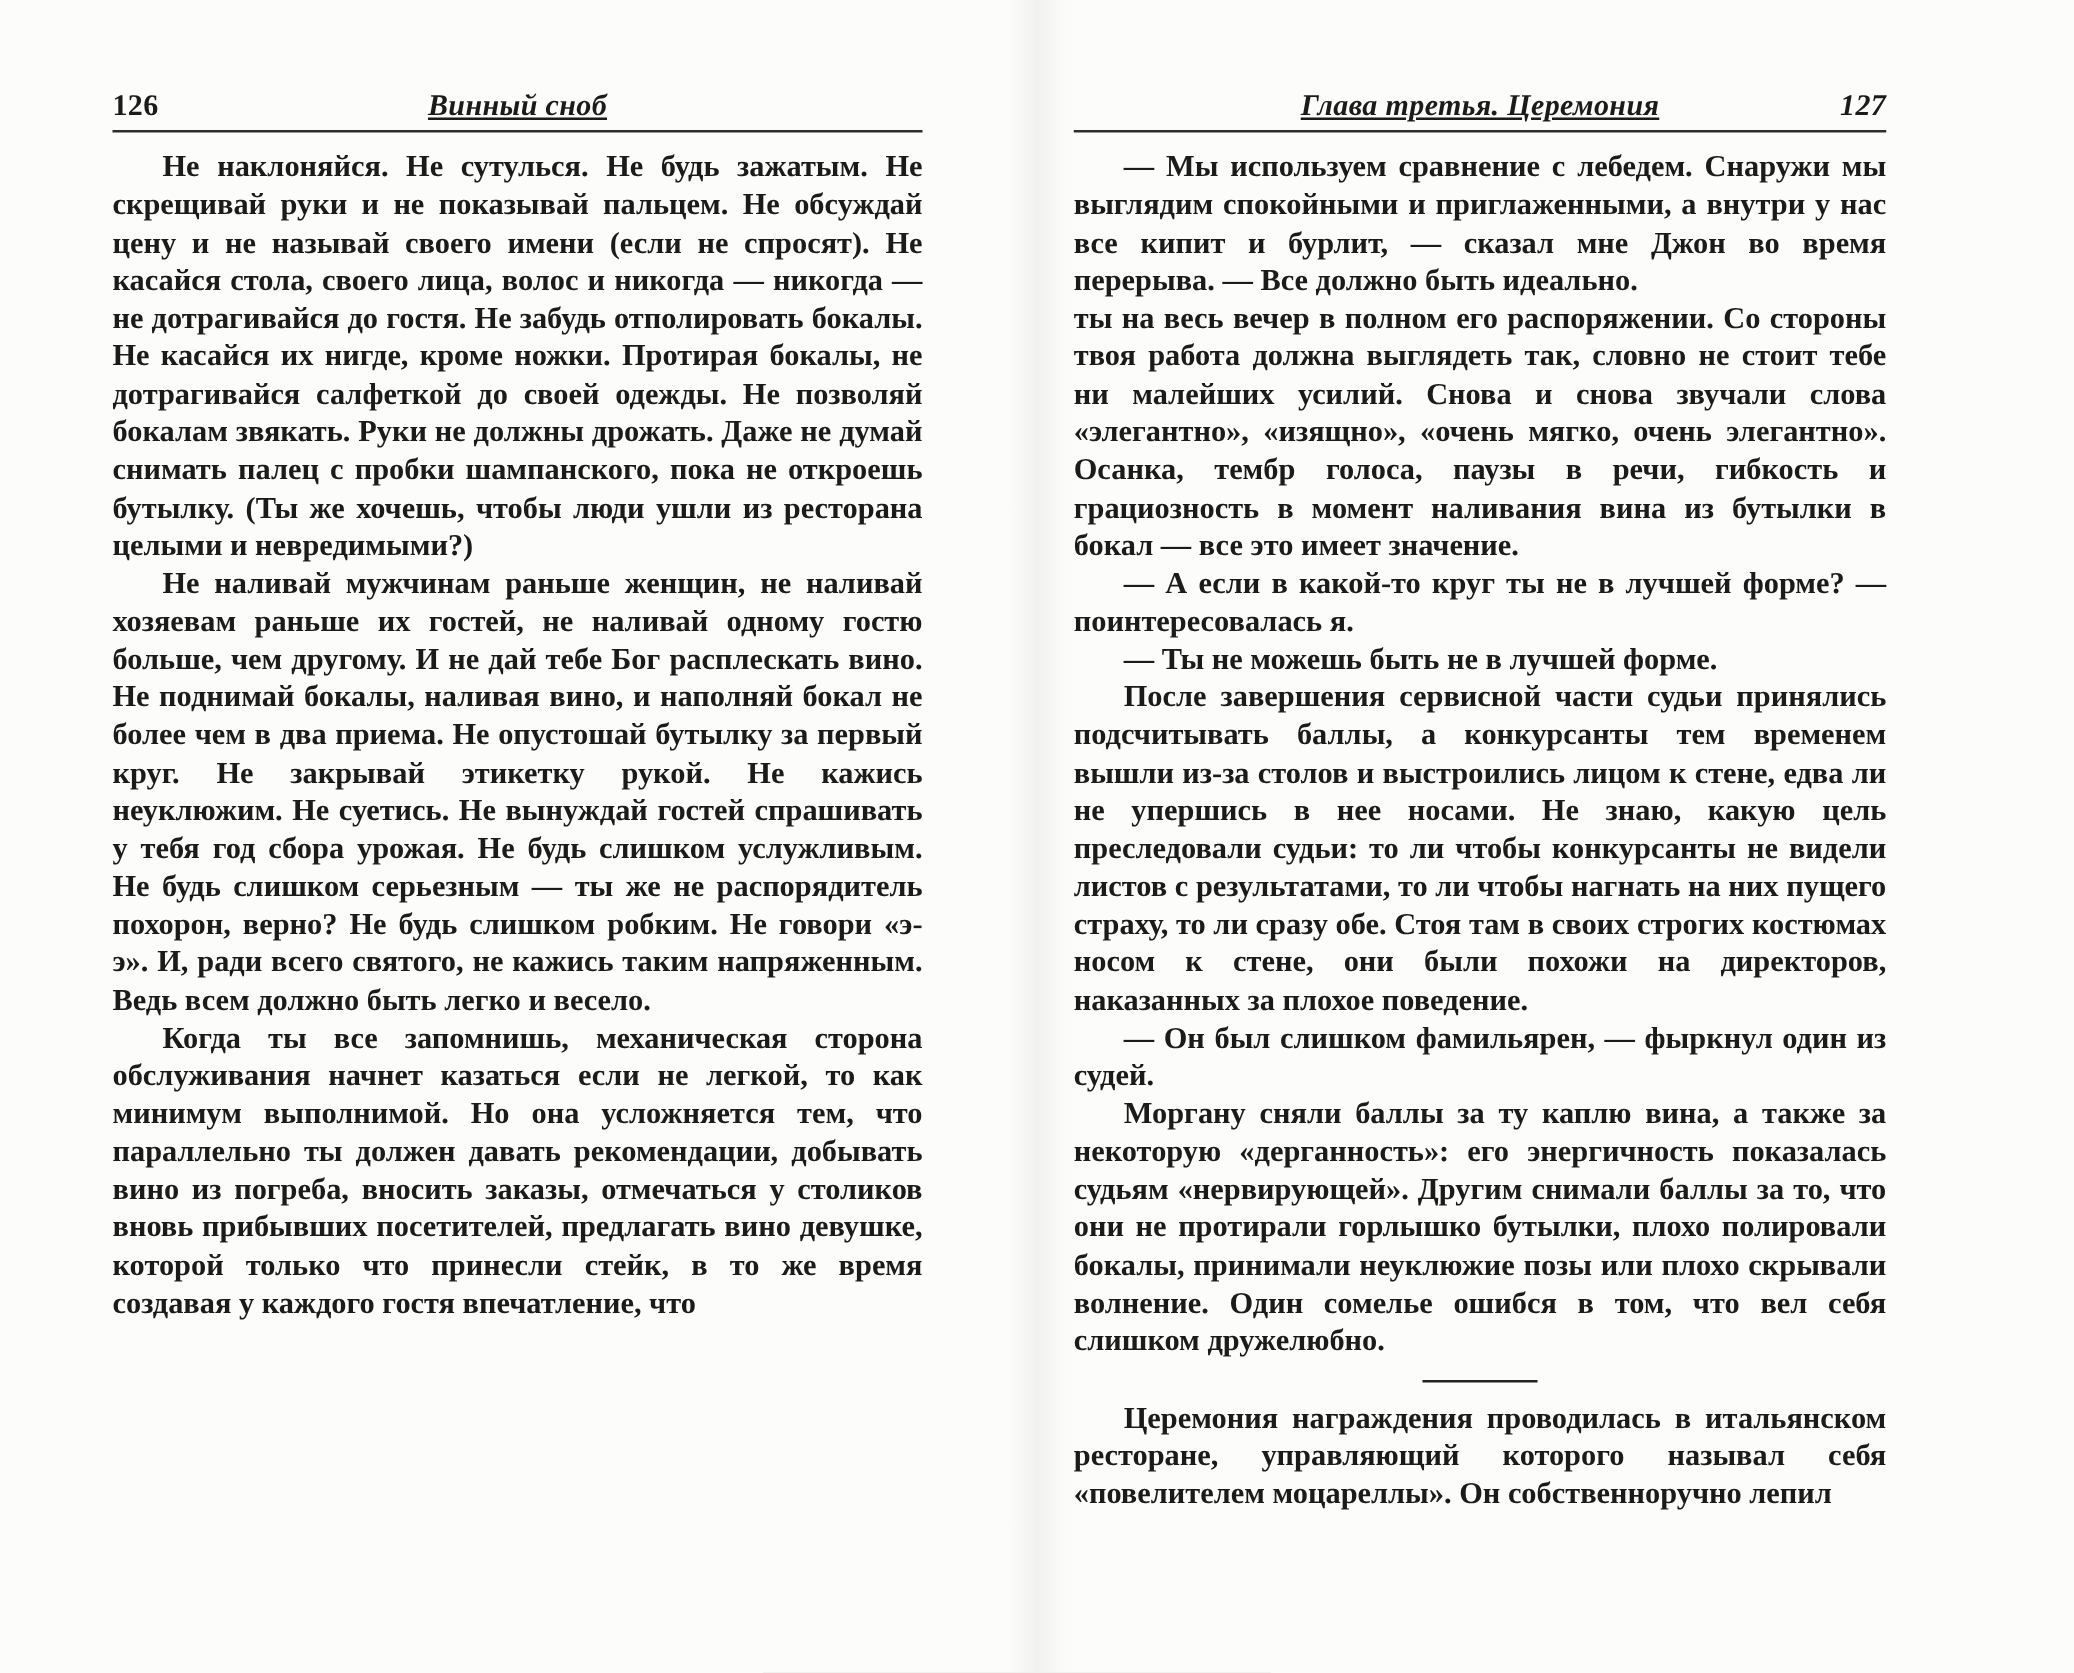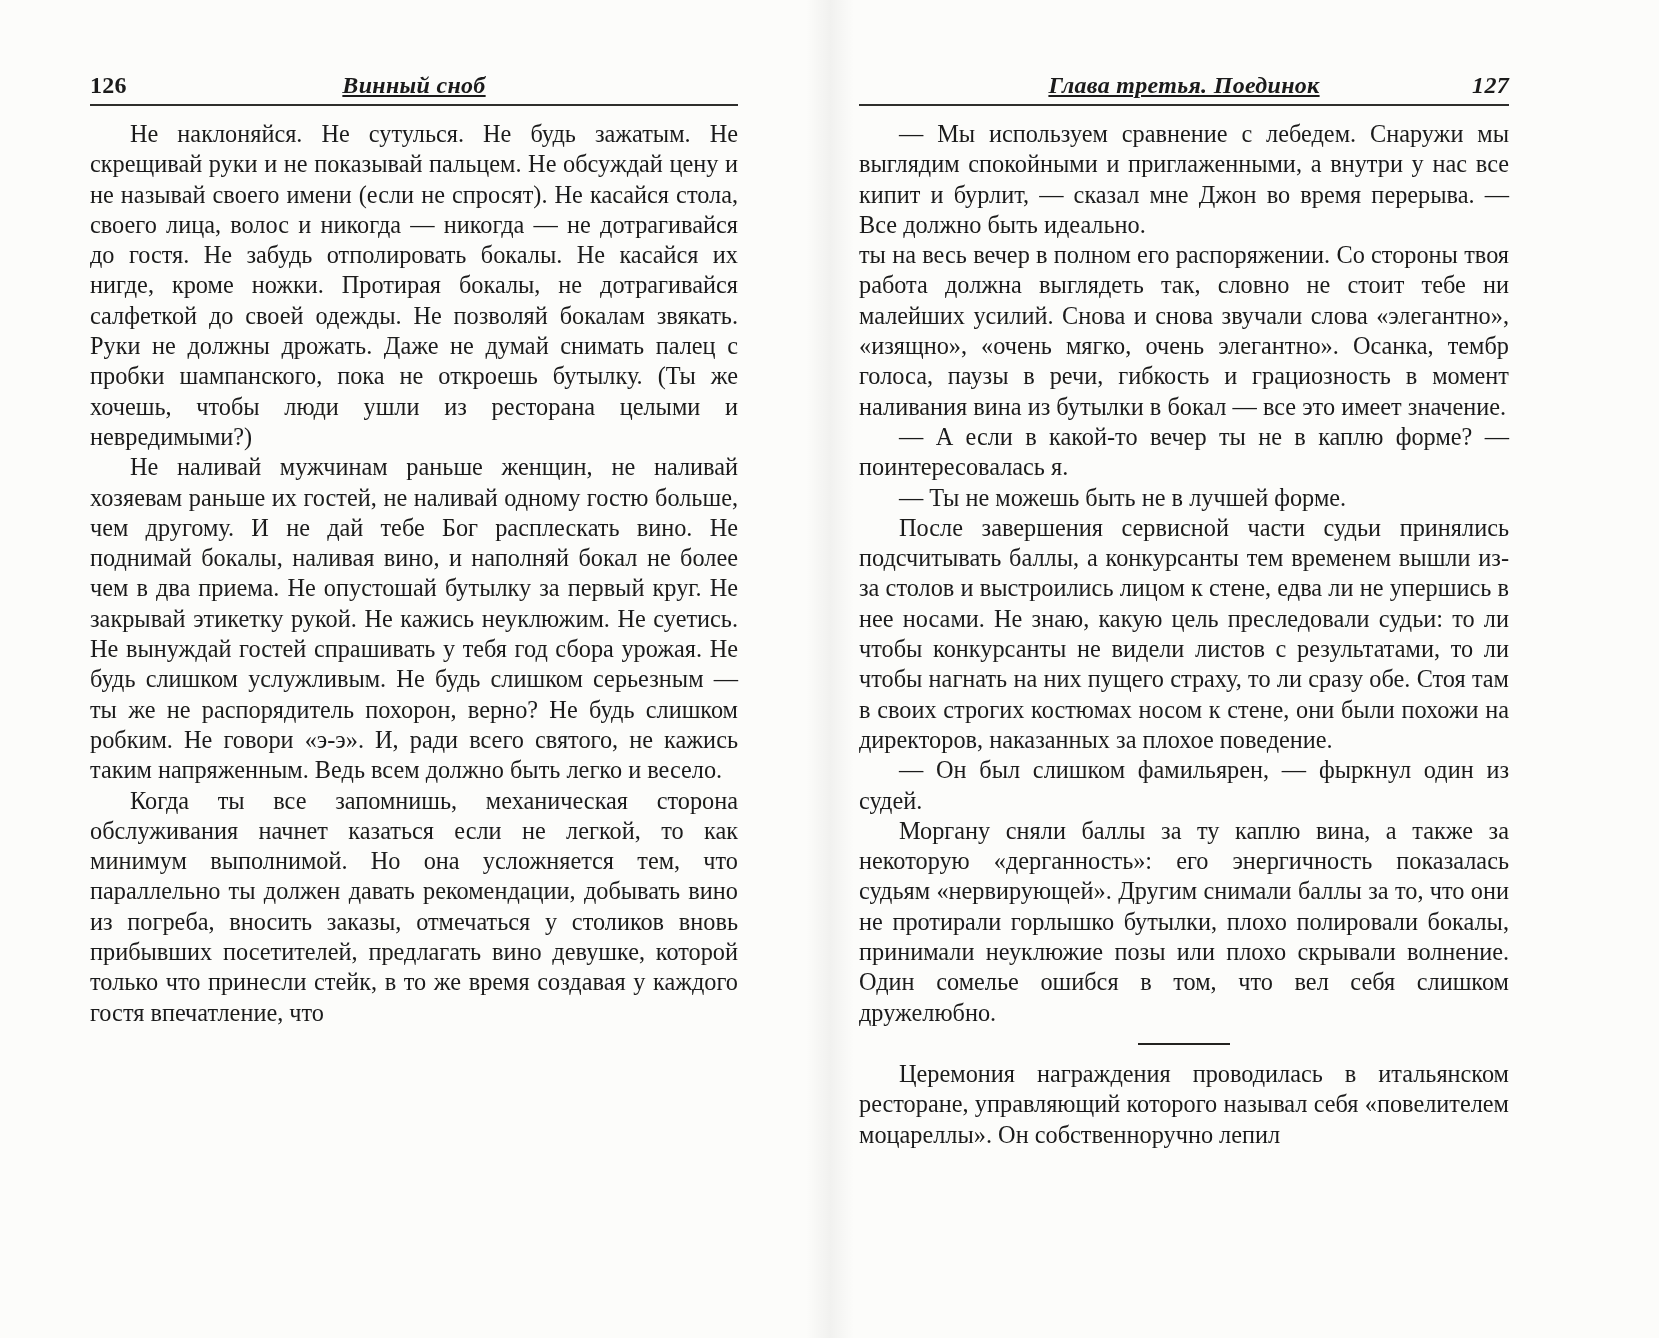--- a/index.html
+++ b/index.html
@@ -63,20 +63,21 @@
   .pagebody {
     margin-top: 13px;
     font-size: 24.3px;
     line-height: 30.3px;
     text-align: justify;
     text-justify: inter-word;
   }
   .para {
     margin: 0;
     text-indent: 40px;
+    font-weight: bold;
   }
   .para.no-indent { text-indent: 0; }
   .separator {
     width: 92px;
     border-top: 2px solid #23221f;
     margin: 15px auto 14px auto;
     height: 0;
   }
 </style>
 </head>
@@ -97,28 +98,28 @@
           <p class="para">Не наливай мужчинам раньше женщин, не наливай хозяевам раньше их гостей, не наливай одному гостю больше, чем другому. И не дай тебе Бог расплескать вино. Не поднимай бокалы, наливая вино, и наполняй бокал не более чем в два приема. Не опустошай бутылку за первый круг. Не закрывай этикетку рукой. Не кажись неуклюжим. Не суетись. Не вынуждай гостей спрашивать у тебя год сбора урожая. Не будь слишком услужливым. Не будь слишком серьезным — ты же не распорядитель похорон, верно? Не будь слишком робким. Не говори «э-э». И, ради всего святого, не кажись таким напряженным. Ведь всем должно быть легко и весело.</p>
           <p class="para">Когда ты все запомнишь, механическая сторона обслуживания начнет казаться если не легкой, то как минимум выполнимой. Но она усложняется тем, что параллельно ты должен давать рекомендации, добывать вино из погреба, вносить заказы, отмечаться у столиков вновь прибывших посетителей, предлагать вино девушке, которой только что принесли стейк, в то же время создавая у каждого гостя впечатление, что</p>
         </div>
     </div>
   </div>
 
   <div class="page page-right">
     <div class="column">
       <div class="pagehead">
         <span class="pagenum-left"></span>
-        <span class="runhead">Глава третья. Поединок</span>
+        <span class="runhead">Глава третья. Церемония</span>
         <span class="pagenum-right">127</span>
       </div>
       <div class="headrule"></div>
       <div class="pagebody">
           <p class="para">— Мы используем сравнение с лебедем. Снаружи мы выглядим спокойными и приглаженными, а внутри у нас все кипит и бурлит, — сказал мне Джон во время перерыва. — Все должно быть идеально.</p>
           <p class="para no-indent">ты на весь вечер в полном его распоряжении. Со стороны твоя работа должна выглядеть так, словно не стоит тебе ни малейших усилий. Снова и снова звучали слова «элегантно», «изящно», «очень мягко, очень элегантно». Осанка, тембр голоса, паузы в речи, гибкость и грациозность в момент наливания вина из бутылки в бокал — все это имеет значение.</p>
-          <p class="para">— А если в какой-то вечер ты не в каплю форме? — поинтересовалась я.</p>
+          <p class="para">— А если в какой-то круг ты не в лучшей форме? — поинтересовалась я.</p>
           <p class="para">— Ты не можешь быть не в лучшей форме.</p>
           <p class="para">После завершения сервисной части судьи принялись подсчитывать баллы, а конкурсанты тем временем вышли из-за столов и выстроились лицом к стене, едва ли не упершись в нее носами. Не знаю, какую цель преследовали судьи: то ли чтобы конкурсанты не видели листов с результатами, то ли чтобы нагнать на них пущего страху, то ли сразу обе. Стоя там в своих строгих костюмах носом к стене, они были похожи на директоров, наказанных за плохое поведение.</p>
           <p class="para">— Он был слишком фамильярен, — фыркнул один из судей.</p>
           <p class="para">Моргану сняли баллы за ту каплю вина, а также за некоторую «дерганность»: его энергичность показалась судьям «нервирующей». Другим снимали баллы за то, что они не протирали горлышко бутылки, плохо полировали бокалы, принимали неуклюжие позы или плохо скрывали волнение. Один сомелье ошибся в том, что вел себя слишком дружелюбно.</p>
           <div class="separator"></div>
           <p class="para">Церемония награждения проводилась в итальянском ресторане, управляющий которого называл себя «повелителем моцареллы». Он собственноручно лепил</p>
         </div>
     </div>
   </div>
 

